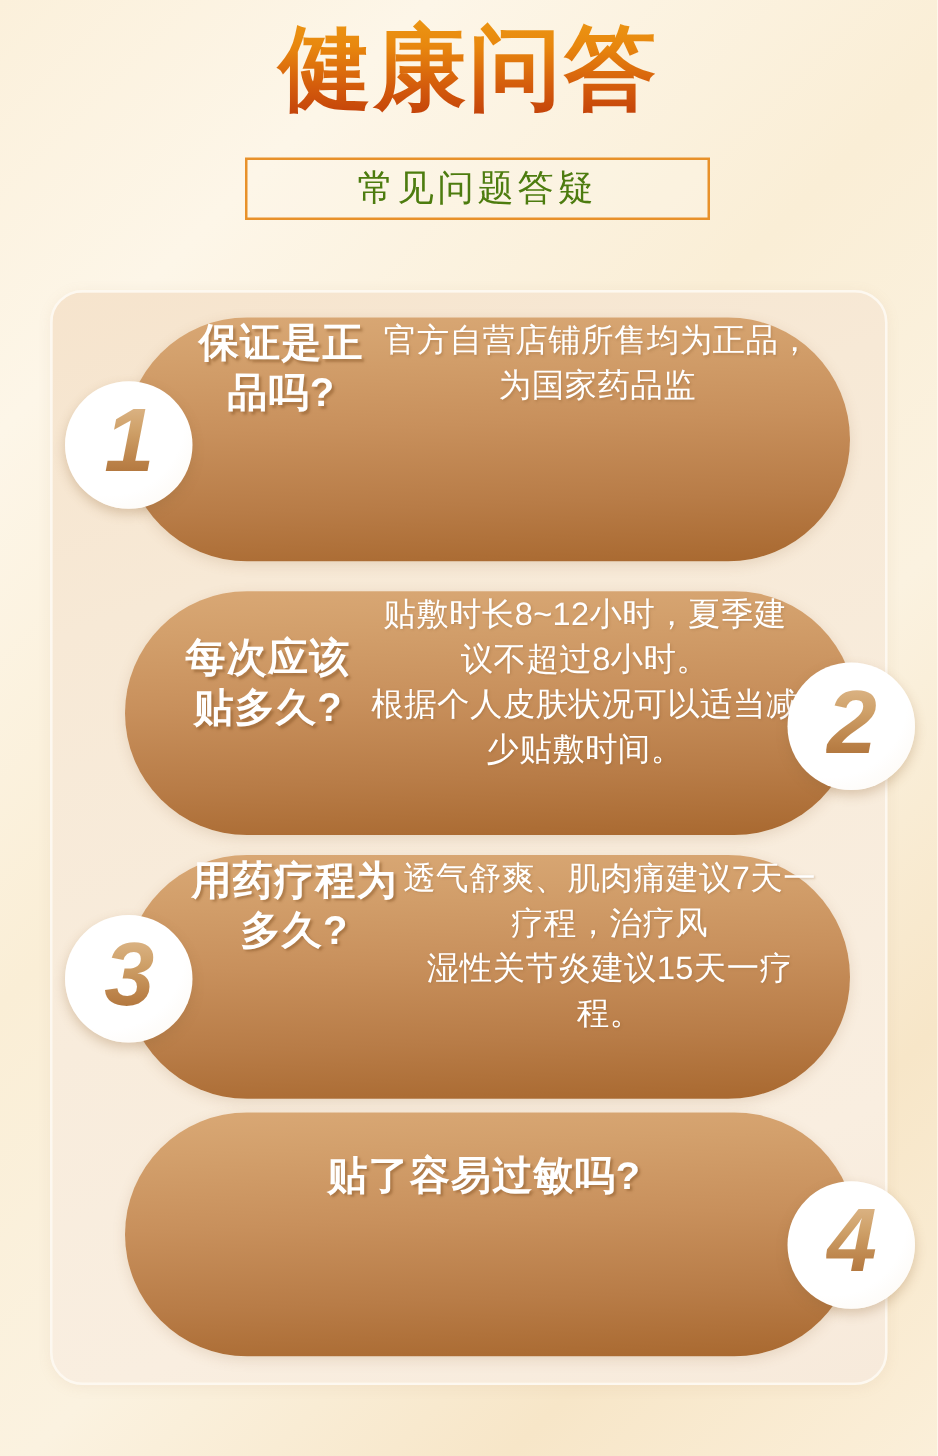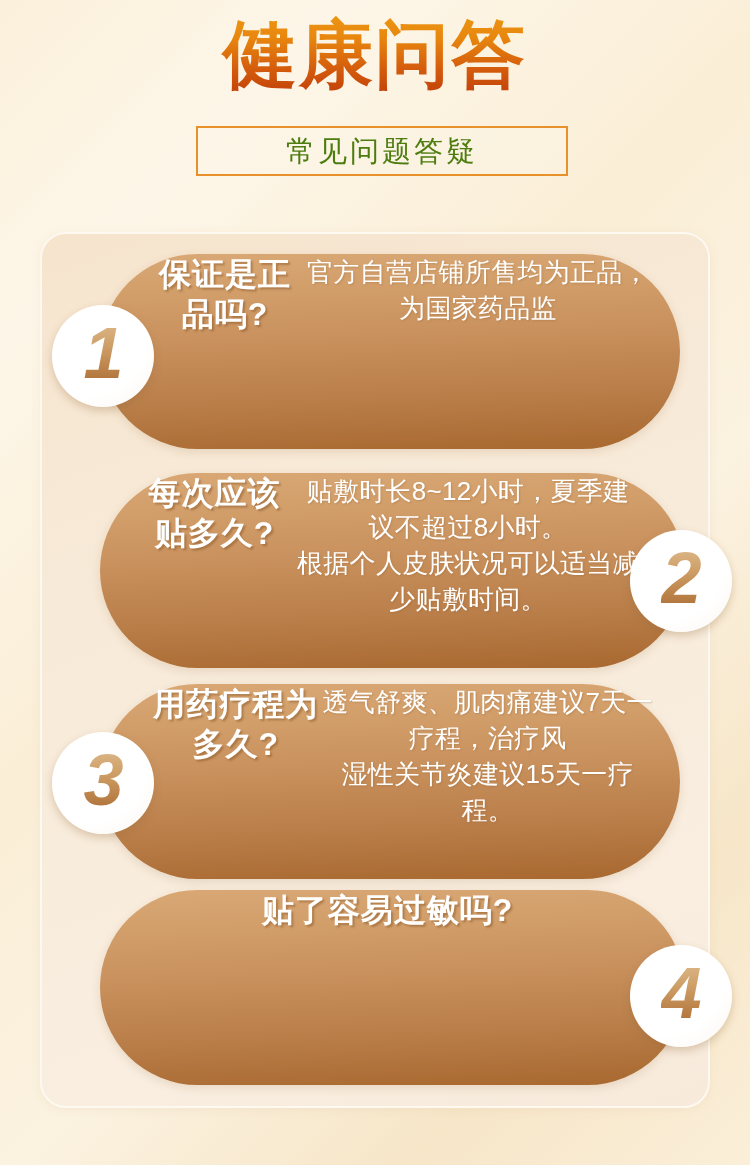--- a/index.html
+++ b/index.html
@@ -105,34 +105,34 @@
     width: 100%;
     height: 100%;
     display: flex;
     flex-direction: row;
     justify-content: center;
     box-sizing: border-box;
   }
   .card-1 .card-inner { padding: 0 26px 0 48px; }
   .card-2 .card-inner { padding: 0 46px 0 32px; }
   .card-3 .card-inner { padding: 0 26px 0 50px; }
-  .card-4 .card-inner { padding: 0 42px 0 32px; }
+  .card-4 .card-inner { padding: 0 42px 0 32px; font-family: Liberation Mono, monospace; }
 
   .question {
     font-size: 32px;
     line-height: 40px;
     font-weight: bold;
     color: #ffffff;
     text-align: center;
     letter-spacing: 1px;
     text-shadow: 2px 2px 2px rgba(128, 80, 34, 0.45);
     margin-bottom: 8px;
   }
   .card-2 .question,
-  .card-4 .question { text-align: center; }
+  .card-4 .question { text-align: center; margin-top: 33px; }
   .answer {
     font-size: 26px;
     line-height: 36px;
     color: #ffffff;
     text-align: center;
     letter-spacing: 0.3px;
     text-shadow: 1px 1px 2px rgba(140, 92, 45, 0.30);
   }
   .answer sub {
     font-size: 17px;

